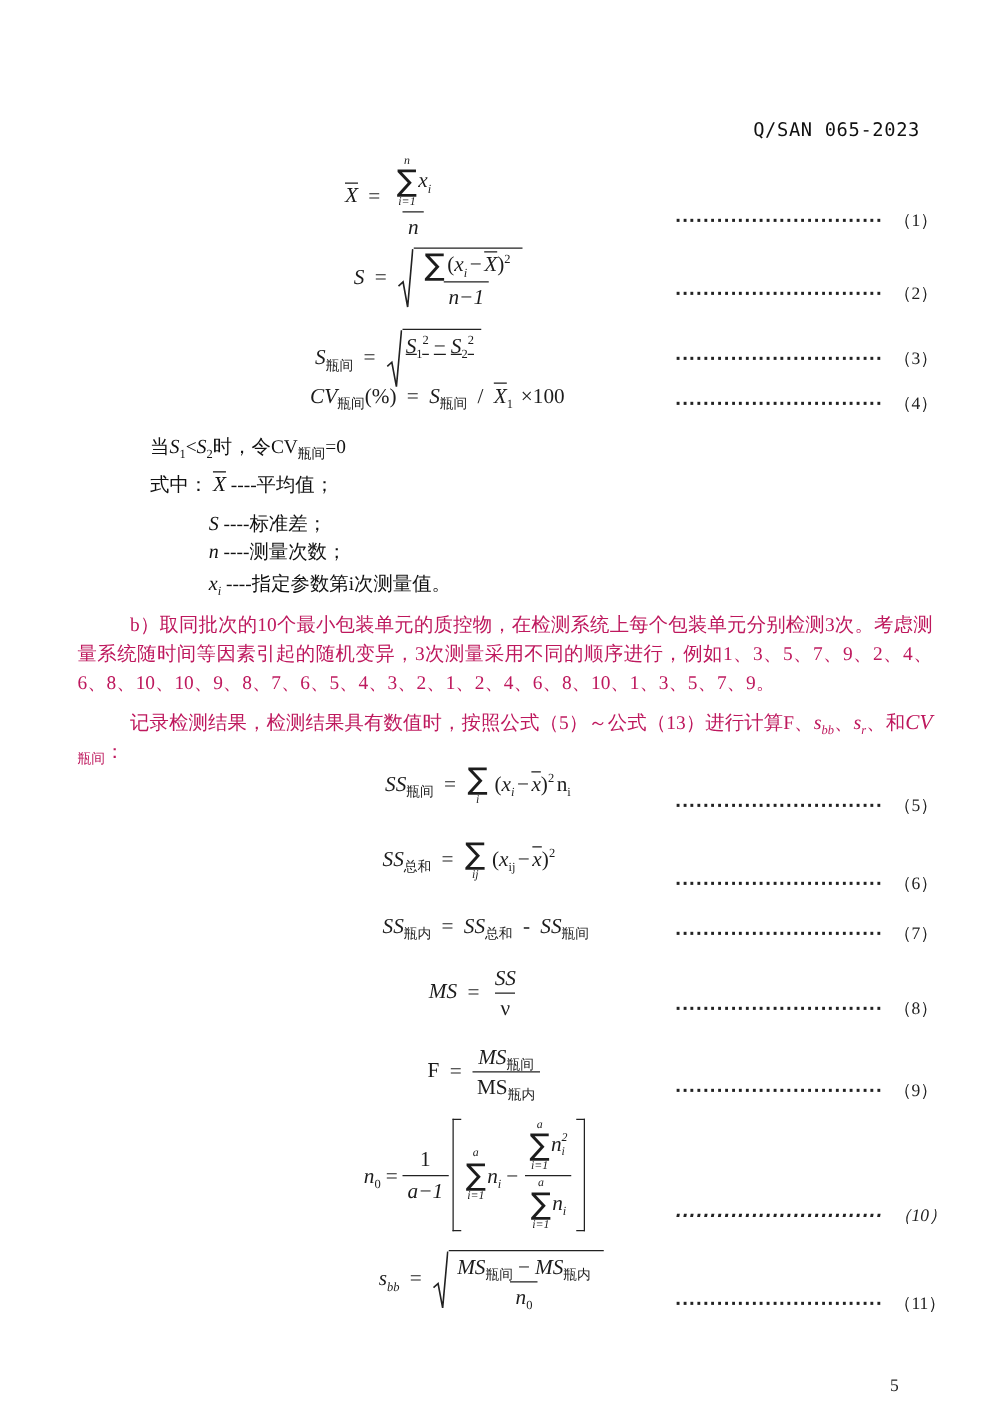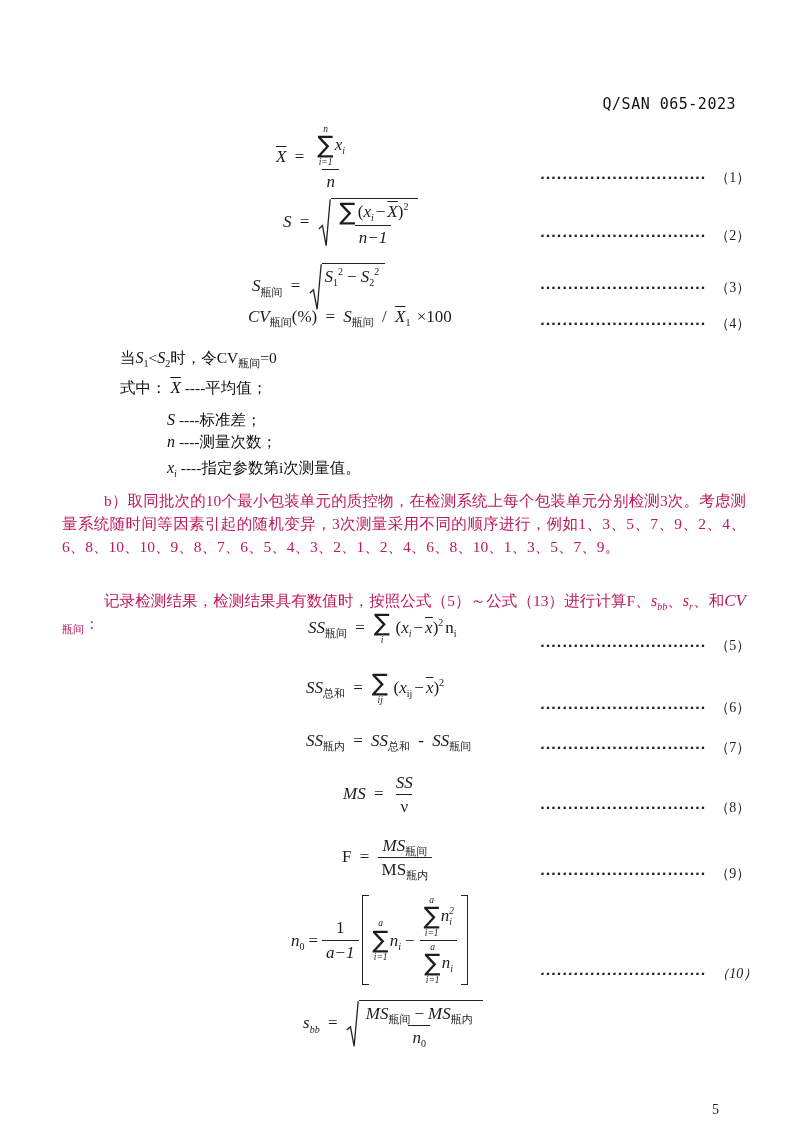--- a/index.html
+++ b/index.html
@@ -19,21 +19,21 @@
   sup{font-size:10px;line-height:0;}
   .csub{font-size:11px;font-style:normal;line-height:0;}
   .frac{display:inline-flex;flex-direction:column;align-items:center;vertical-align:middle;text-align:center;}
   .frac .num{display:block;padding:0 4px 1px;}
   .frac .den{display:block;border-top:1.3px solid #222;padding:1px 4px 0;}
   .sum{display:inline-flex;flex-direction:column;align-items:center;vertical-align:middle;margin:0 1px;}
   .sum .lim{font-size:9.5px;line-height:1.1;font-family:"Liberation Serif",serif;font-style:italic;}
   .sum .sig{font-size:24px;line-height:0.95;font-family:"DejaVu Sans","DejaVu Serif",sans-serif;font-style:normal;}
   .sig.lone{font-size:24px;font-family:"DejaVu Sans","DejaVu Serif",sans-serif;font-style:normal;
             vertical-align:middle;line-height:0.9;display:inline-block;margin:0 2px;}
-  .sqrt{display:inline-flex;align-items:stretch;vertical-align:middle;}
+  .sqrt{display:inline-flex;align-items:stretch;vertical-align:middle;text-decoration:underline;}
   .radsvg{width:13px;min-height:24px;align-self:stretch;}
   .radsvg path{stroke:#222;stroke-width:1.6;fill:none;}
   .radicand{border-top:1.4px solid #222;padding:2px 6px 0 3px;display:inline-block;}
   .brk{display:inline-block;align-self:stretch;width:6px;margin:0 3px;}
   .brk.l{border-left:1.6px solid #222;border-top:1.6px solid #222;border-bottom:1.6px solid #222;}
   .brk.r{border-right:1.6px solid #222;border-top:1.6px solid #222;border-bottom:1.6px solid #222;}
   .grp{display:inline-flex;align-items:center;vertical-align:middle;}
   .supsub{display:inline-flex;flex-direction:column;align-items:flex-start;vertical-align:middle;
           font-size:9.5px;line-height:1.1;font-style:italic;}
   
@@ -143,21 +143,21 @@
     <span class="var" style="font-size:16px;">n</span>
     <span>----测量次数；</span>
   </div>
   <div class="tline" style="left:167px;top:456px;">
     <span class="var" style="font-size:16px;">x</span><sub class="var">i</sub>
     <span>----指定参数第i次测量值。</span>
   </div>
 
   <div class="para indent" style="top:489px;">b）取同批次的10个最小包装单元的质控物，在检测系统上每个包装单元分别检测3次。考虑测量系统随时间等因素引起的随机变异，3次测量采用不同的顺序进行，例如1、3、5、7、9、2、4、6、8、10、10、9、8、7、6、5、4、3、2、1、2、4、6、8、10、1、3、5、7、9。</div>
 
-  <div class="para indent" style="top:566px;margin-top:23px;">
+  <div class="para indent" style="top:566px;">
     <span>记录检测结果，检测结果具有数值时，按照公式（5）～公式（13）进行计算F、</span><span class="var" style="font-size:16px;">s</span><sub class="var">bb</sub><span>、</span><span class="var" style="font-size:16px;">s</span><sub class="var">r</sub><span>、和</span><span class="var" style="font-size:17px;">CV</span><sub class="csub">瓶间</sub><span>：</span>
   </div>
 
   <div class="feq" style="left:308px;top:612px;">
     <span class="var">SS</span><sub class="csub">瓶间</sub>
     <span class="op">=</span>
     <span class="sum">
       <span class="sig">∑</span>
       <span class="lim rm">i</span>
     </span>
@@ -272,16 +272,20 @@
           <path d="M1 37 L5.5 33 L10 57 L15 1.5"></path>
         </svg>
       <span class="radicand">
         <span class="frac">
           <span class="num"><span class="var">MS</span><sub class="csub">瓶间</sub><span class="op">−</span><span class="var">MS</span><sub class="csub">瓶内</sub></span>
           <span class="den"><span class="var">n</span><sub class="rm">0</sub></span>
         </span>
       </span>
     </span>
   </div>
+  <div class="leader" style="top:1034px;">
+    <span class="dots">······························</span>
+    <span class="eqnum">（11）</span>
+  </div>
 
   <div class="page-num">5</div>
 
 </div>
 
 </body></html>

